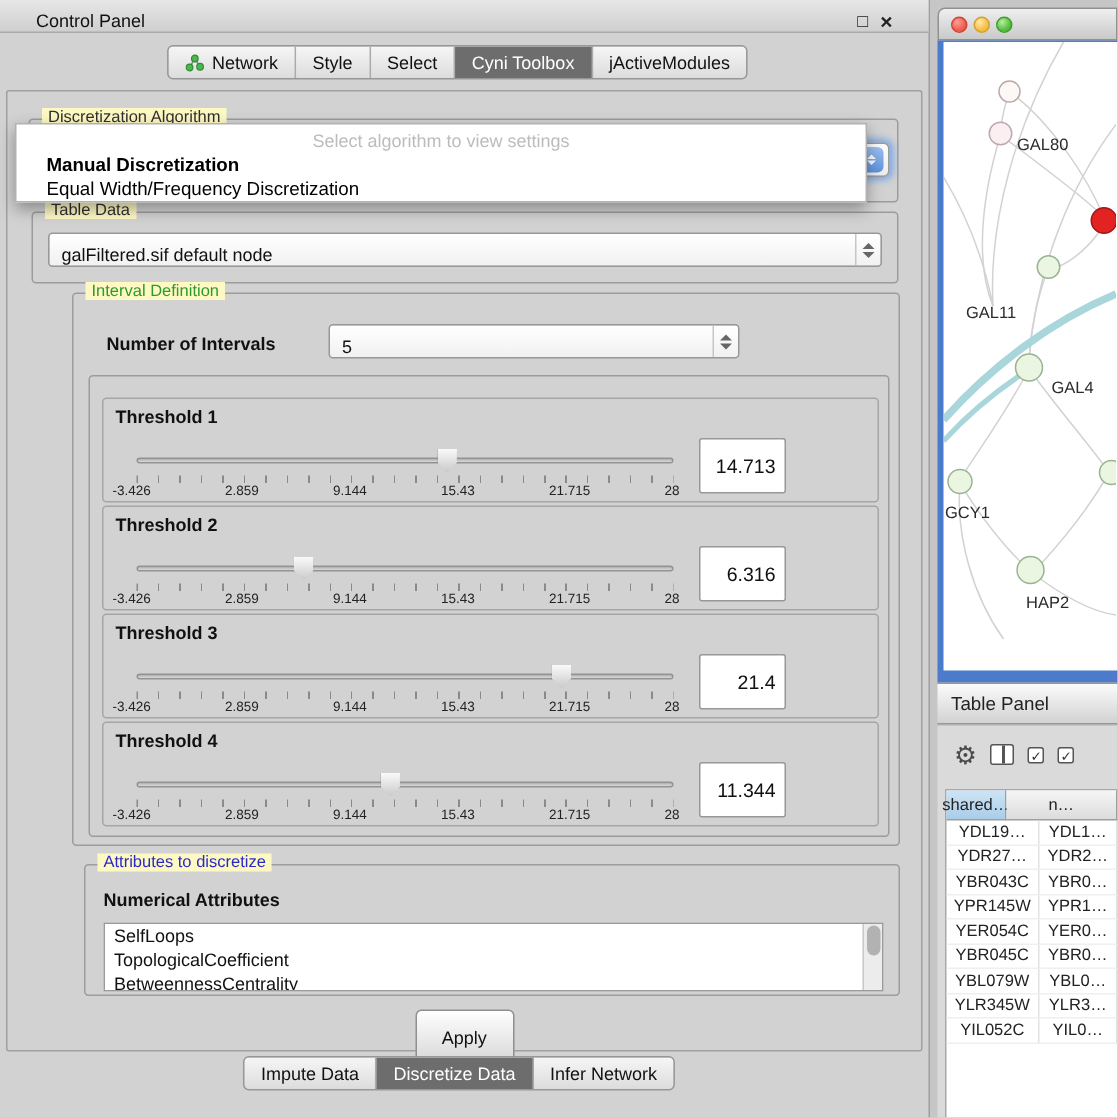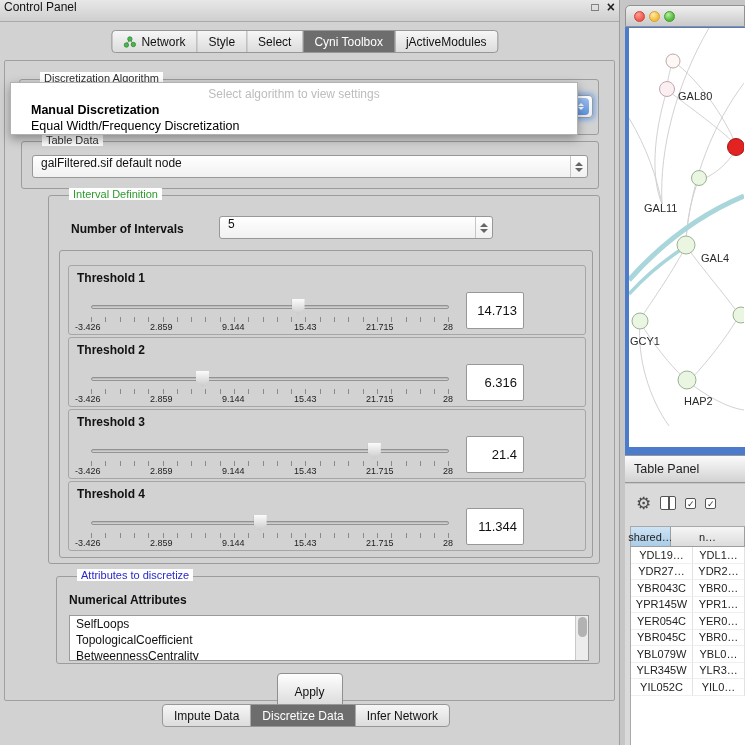--- a/index.html
+++ b/index.html
@@ -1,45 +1,45 @@
 <!DOCTYPE html>
 <html><head>
 <meta charset="utf-8">
 <style>
 *{margin:0;padding:0;box-sizing:border-box}
 html,body{width:745px;height:745px}
 body{position:relative;font-family:"Liberation Sans",sans-serif;background:#c6c6c6;overflow:hidden;color:#111;font-size:12px}
 
 
 .cp{position:absolute;left:0;top:0;width:620px;height:745px;background:#d2d2d2;border-right:1px solid #9e9e9e}
-.cp-titlebar{position:absolute;left:0;top:0;width:100%;height:22px;background:linear-gradient(#e7e7e7,#cfcfcf);border-bottom:1px solid #aaa;display:flex;align-items:flex-start;padding:0 4px}
+.cp-titlebar{position:absolute;left:0;top:0;width:100%;height:22px;background:linear-gradient(#e7e7e7,#cfcfcf);border-bottom:1px solid #aaa;display:flex;align-items:flex-end;padding:0 24px}
 .cp-controls{margin-left:auto;display:flex;gap:8px;align-items:center}
 .win-btn{font-size:12px;color:#222;line-height:1}
 .win-btn.close{font-weight:bold;font-size:14px}
 
 
 .tabstrip{position:absolute;display:flex;height:23px;border:1px solid #979797;border-radius:4px;overflow:hidden;background:linear-gradient(#f6f6f6,#dcdcdc)}
 .tabstrip .tab{display:flex;align-items:center;gap:5px;padding:0 11px;border-right:1px solid #ababab;color:#111;white-space:nowrap;font-size:12px}
 .tabstrip .tab:last-child{border-right:none}
 .tabstrip .tab.active{background:#6d6d6d;color:#fff}
 .tabstrip-top{top:30px;left:305px;transform:translateX(-50%)}
 .tabstrip-bottom{top:704px;left:306px;transform:translateX(-50%)}
 
 
 .cp-content{position:absolute;left:4px;top:60px;width:611px;height:641px;border:1px solid #a0a0a0;border-radius:2px;background:#d2d2d2}
 
 
 .group{position:absolute;border:1px solid #9c9c9c;border-radius:3px}
-.group>.gtitle{position:absolute;top:-8px;left:20px;background:#ffffff;padding:0 4px;font-size:11px;white-space:nowrap}
+.group>.gtitle{position:absolute;top:-8px;left:8px;background:#fef9c3;padding:0 4px;font-size:11px;white-space:nowrap}
 .gtitle.green{color:#2c9a2c}
 .gtitle.blue{color:#2929c8}
 .gtitle.dark{color:#303030}
 
 
-.combo{position:absolute;background:linear-gradient(#ffffff,#f1f1f1);border:1px solid #989898;border-radius:3px;display:flex;align-items:flex-start;padding-left:8px;color:#111}
+.combo{position:absolute;background:linear-gradient(#ffffff,#f1f1f1);border:1px solid #989898;border-radius:3px;display:flex;align-items:flex-end;padding-left:8px;color:#111}
 .combo .stepper{margin-left:auto;width:17px;height:100%;display:flex;flex-direction:column;align-items:center;justify-content:center;gap:2px;border-left:1px solid #c6c6c6}
 .tri-up{width:0;height:0;border-left:4px solid transparent;border-right:4px solid transparent;border-bottom:4px solid #666}
 .tri-down{width:0;height:0;border-left:4px solid transparent;border-right:4px solid transparent;border-top:4px solid #666}
 
 
 .algo-popup{position:absolute;left:10px;top:82px;width:568px;height:53px;background:#fff;border:1px solid #b2b2b2;box-shadow:0 4px 10px rgba(0,0,0,.35);z-index:60}
 .popup-placeholder{margin-top:3px;height:16px;line-height:16px;text-align:center;color:#bcbcbc}
 .popup-option{height:16px;line-height:16px;padding-left:20px;color:#000;font-size:12.5px}
 .popup-option.bold{font-weight:bold}
 .combo-focus{position:absolute;left:552px;top:95px;width:41px;height:23px;border-radius:4px;background:linear-gradient(#fdfdfd,#ececec);border:1px solid #9a9a9a;box-shadow:0 0 5px 2px rgba(105,160,235,.85);z-index:5;display:flex;align-items:center;justify-content:flex-end;padding-right:3px}

